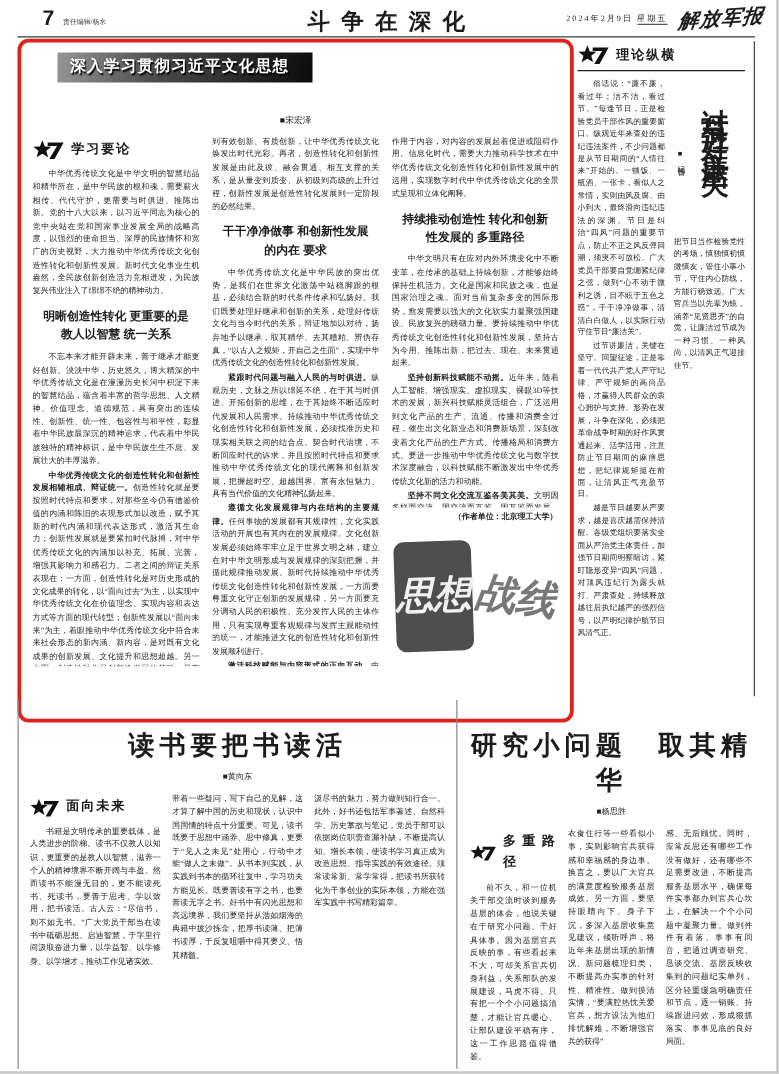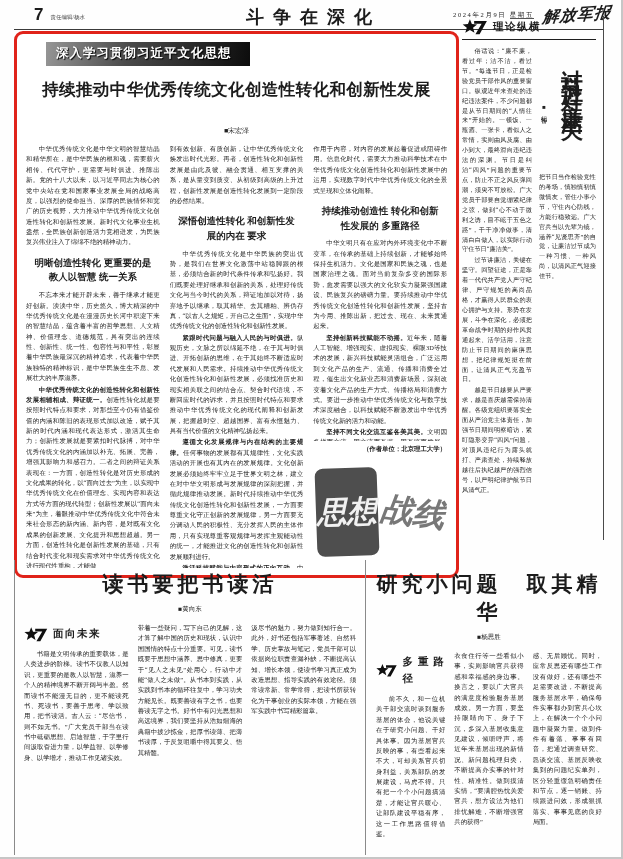--- a/index.html
+++ b/index.html
@@ -50,38 +50,38 @@
 
   .attribution{text-align:right;font-size:6.4px;font-weight:700;margin:3px 1px 2px 0;}
   .seal-row{height:112px;display:flex;justify-content:center;align-items:center;gap:3px;flex:0 0 auto;}
   .seal-box{width:62px;height:88px;background:#4e4e4e;border-radius:8px;display:flex;flex-direction:column;
             align-items:center;justify-content:center;color:#f1f1f1;font-weight:700;font-style:italic;
             font-size:30px;line-height:1.05;transform:rotate(-2deg);}
   .seal-side{display:flex;flex-direction:column;color:#787878;font-weight:700;font-style:italic;
              font-size:32px;line-height:1.0;transform:rotate(7deg);}
 
   
-  .theory{position:absolute;left:462px;top:16px;width:142px;height:524px;box-sizing:border-box;
+  .theory{position:absolute;left:462px;top:33px;width:142px;height:524px;box-sizing:border-box;
           border-right:1.5px solid #4a4a4a;padding-right:7px;}
   .theory-hdr{display:flex;align-items:center;gap:5px;border-bottom:1.5px solid #1e1e1e;padding:2px 0 4px;}
   .theory-body{display:flex;gap:7px;margin-top:6px;height:482px;}
   .t-textcol{width:70px;flex:0 0 70px;font-size:6.2px;line-height:1.6;text-align:justify;overflow:hidden;}
   .t-right{flex:1 1 auto;min-width:0;display:flex;flex-direction:column;}
   .t-title-row{display:flex;flex:0 0 auto;}
   .t-byline{writing-mode:vertical-rl;font-size:6px;letter-spacing:1px;margin-top:58px;height:60px;color:#222;}
   .t-title{writing-mode:vertical-rl;font-family:"Liberation Sans",sans-serif;font-weight:700;
            font-size:22px;letter-spacing:7px;margin:6px auto 0;}
   .t-more{flex:1 1 auto;overflow:hidden;font-size:6.2px;line-height:1.6;text-align:justify;margin-top:8px;}
 
   
   .bottom{position:absolute;left:14px;top:560px;width:590px;height:295px;display:flex;}
   .b-left{width:352px;flex:0 0 352px;box-sizing:border-box;border-left:1px solid #8a8a8a;
           border-right:1px solid #8a8a8a;padding:2px 9px 0;}
   .b-right{flex:1 1 auto;box-sizing:border-box;padding:2px 2px 0 10px;min-width:0;}
-  .b-headline{text-align:center;font-weight:700;font-size:21px;letter-spacing:4px;margin-top:8px;}
+  .b-headline{text-align:center;font-weight:700;font-size:21px;letter-spacing:4px;margin-top:20px;}
   .b-byline{text-align:center;font-size:6.5px;margin-top:7px;color:#222;}
   .b-cols{display:flex;gap:9px;margin-top:9px;height:230px;overflow:hidden;}
   .b-col{flex:1 1 0;min-width:0;overflow:hidden;font-size:6.4px;line-height:1.62;text-align:justify;}
 </style>
 </head>
 <body>
 
 <div class="page">
 
   <div class="hdr">
@@ -92,34 +92,40 @@
     <div class="hdr-title">斗争在深化</div>
     <div class="hdr-right">
       <span class="hdr-date"><span>2024年2月9日</span> <span class="hdr-weekday">星期五</span></span>
       <span class="masthead">解放军报</span>
     </div>
   </div>
   <div class="hdr-rule"></div>
 
   <div class="main-box">
     <div class="banner sans">深入学习贯彻习近平文化思想</div>
-    <div class="main-headline">持续推动中华优秀传统文化创造性转化和创新性发展</div>
     <div class="main-byline">■宋宏泽</div>
 
     <div class="main-cols">
       <div class="mcol">
+        <div class="sec-head">
+          <svg class="star-svg" viewBox="0 0 30 20" width="26" height="17">
+            <polygon points="9,1.5 11.3,7.2 17.5,7.6 12.7,11.4 14.4,17.4 9,14 3.6,17.4 5.3,11.4 0.5,7.6 6.7,7.2" fill="#101010"></polygon>
+            <path d="M14 3.5 h15 l-8.6 15.5 h-4.9 l7.3-12.1 h-8.8 z" fill="#101010"></path>
+          </svg>
+          <span class="sec-label">学习要论</span>
+        </div>
         <p class="para">中华优秀传统文化是中华文明的智慧结晶和精华所在，是中华民族的根和魂，需要薪火相传、代代守护，更需要与时俱进、推陈出新。党的十八大以来，以习近平同志为核心的党中央站在党和国家事业发展全局的战略高度，以强烈的使命担当、深厚的民族情怀和宽广的历史视野，大力推动中华优秀传统文化创造性转化和创新性发展。新时代文化事业生机盎然，全民族创新创造活力竞相迸发，为民族复兴伟业注入了绵绵不绝的精神动力。</p>
         <div class="subhead">明晰创造性转化 更重要的是教人以智慧 统一关系</div>
         <p class="para">不忘本来才能开辟未来，善于继承才能更好创新。泱泱中华，历史悠久，博大精深的中华优秀传统文化是在漫漫历史长河中积淀下来的智慧结晶，蕴含着丰富的哲学思想、人文精神、价值理念、道德规范，具有突出的连续性、创新性、统一性、包容性与和平性，彰显着中华民族最深沉的精神追求，代表着中华民族独特的精神标识，是中华民族生生不息、发展壮大的丰厚滋养。</p>
         <p class="para"><b class="lead">中华优秀传统文化的创造性转化和创新性发展相辅相成、辩证统一。</b><span>创造性转化就是要按照时代特点和要求，对那些至今仍有借鉴价值的内涵和陈旧的表现形式加以改造，赋予其新的时代内涵和现代表达形式，激活其生命力；创新性发展就是要紧扣时代脉搏，对中华优秀传统文化的内涵加以补充、拓展、完善，增强其影响力和感召力。二者之间的辩证关系表现在：一方面，创造性转化是对历史形成的文化成果的转化，以“面向过去”为主，以实现中华优秀传统文化在价值理念、实现内容和表达方式等方面的现代转型；创新性发展以“面向未来”为主，着眼推动中华优秀传统文化中符合未来社会形态的新内涵、新内容，是对既有文化成果的创新发展、文化提升和思想超越。另一方面，创造性转化是创新性发展的基础，只有结合时代变化和现实需求对中华优秀传统文化进行现代性重构，才能做</span></p>
       </div>
 
       <div class="mcol">
         <p class="para cont">到有效创新、有质创新，让中华优秀传统文化焕发出时代光彩。再者，创造性转化和创新性发展是由此及彼、融会贯通、相互支撑的关系，是从量变到质变、从初级到高级的上升过程，创新性发展是创造性转化发展到一定阶段的必然结果。</p>
-        <div class="subhead">深悟创造性转化 和创新性发展的内在 要求</div>
+        <div class="subhead">干干净净做事 和创新性发展的内在 要求</div>
         <p class="para">中华优秀传统文化是中华民族的突出优势，是我们在世界文化激荡中站稳脚跟的根基，必须结合新的时代条件传承和弘扬好。我们既要处理好继承和创新的关系，处理好传统文化与当今时代的关系，辩证地加以对待，扬弃地予以继承，取其精华、去其糟粕、辨伪存真，“以古人之规矩，开自己之生面”，实现中华优秀传统文化的创造性转化和创新性发展。</p>
         <p class="para"><b class="lead">紧跟时代问题与融入人民的与时俱进。</b><span>纵观历史，文脉之所以绵延不绝，在于其与时俱进、开拓创新的思维，在于其始终不断适应时代发展和人民需求。持续推动中华优秀传统文化创造性转化和创新性发展，必须找准历史和现实相关联之间的结合点、契合时代语境，不断回应时代的诉求，并且按照时代特点和要求推动中华优秀传统文化的现代阐释和创新发展，把握超时空、超越国界、富有永恒魅力、具有当代价值的文化精神弘扬起来。</span></p>
         <p class="para"><b class="lead">遵循文化发展规律与内在结构的主要规律。</b><span>任何事物的发展都有其规律性，文化实践活动的开展也有其内在的发展规律。文化创新发展必须始终牢牢立足于世界文明之林，建立在对中华文明形成与发展规律的深刻把握，并循此规律推动发展。新时代持续推动中华优秀传统文化创造性转化和创新性发展，一方面要尊重文化守正创新的发展规律，另一方面要充分调动人民的积极性、充分发挥人民的主体作用，只有实现尊重客观规律与发挥主观能动性的统一，才能推进文化的创造性转化和创新性发展顺利进行。</span></p>
         <p class="para"><b class="lead">激活科技赋能与内容形式的正向互动。</b><span>中华优秀传统文化的创造性转化和创新性发展不仅表现在内容上，同时表现在形式上。内容与形式辩证统一，没有无形式的内容，也没有无内容的形式。内容决定形式，形式依赖于内容并</span></p>
       </div>
 
       <div class="mcol mcol3">
         <div class="mcol3-text">
           <p class="para cont">作用于内容，对内容的发展起着促进或阻碍作用。信息化时代，需要大力推动科学技术在中华优秀传统文化创造性转化和创新性发展中的运用，实现数字时代中华优秀传统文化的全景式呈现和立体化阐释。</p>
           <div class="subhead">持续推动创造性 转化和创新性发展的 多重路径</div>

